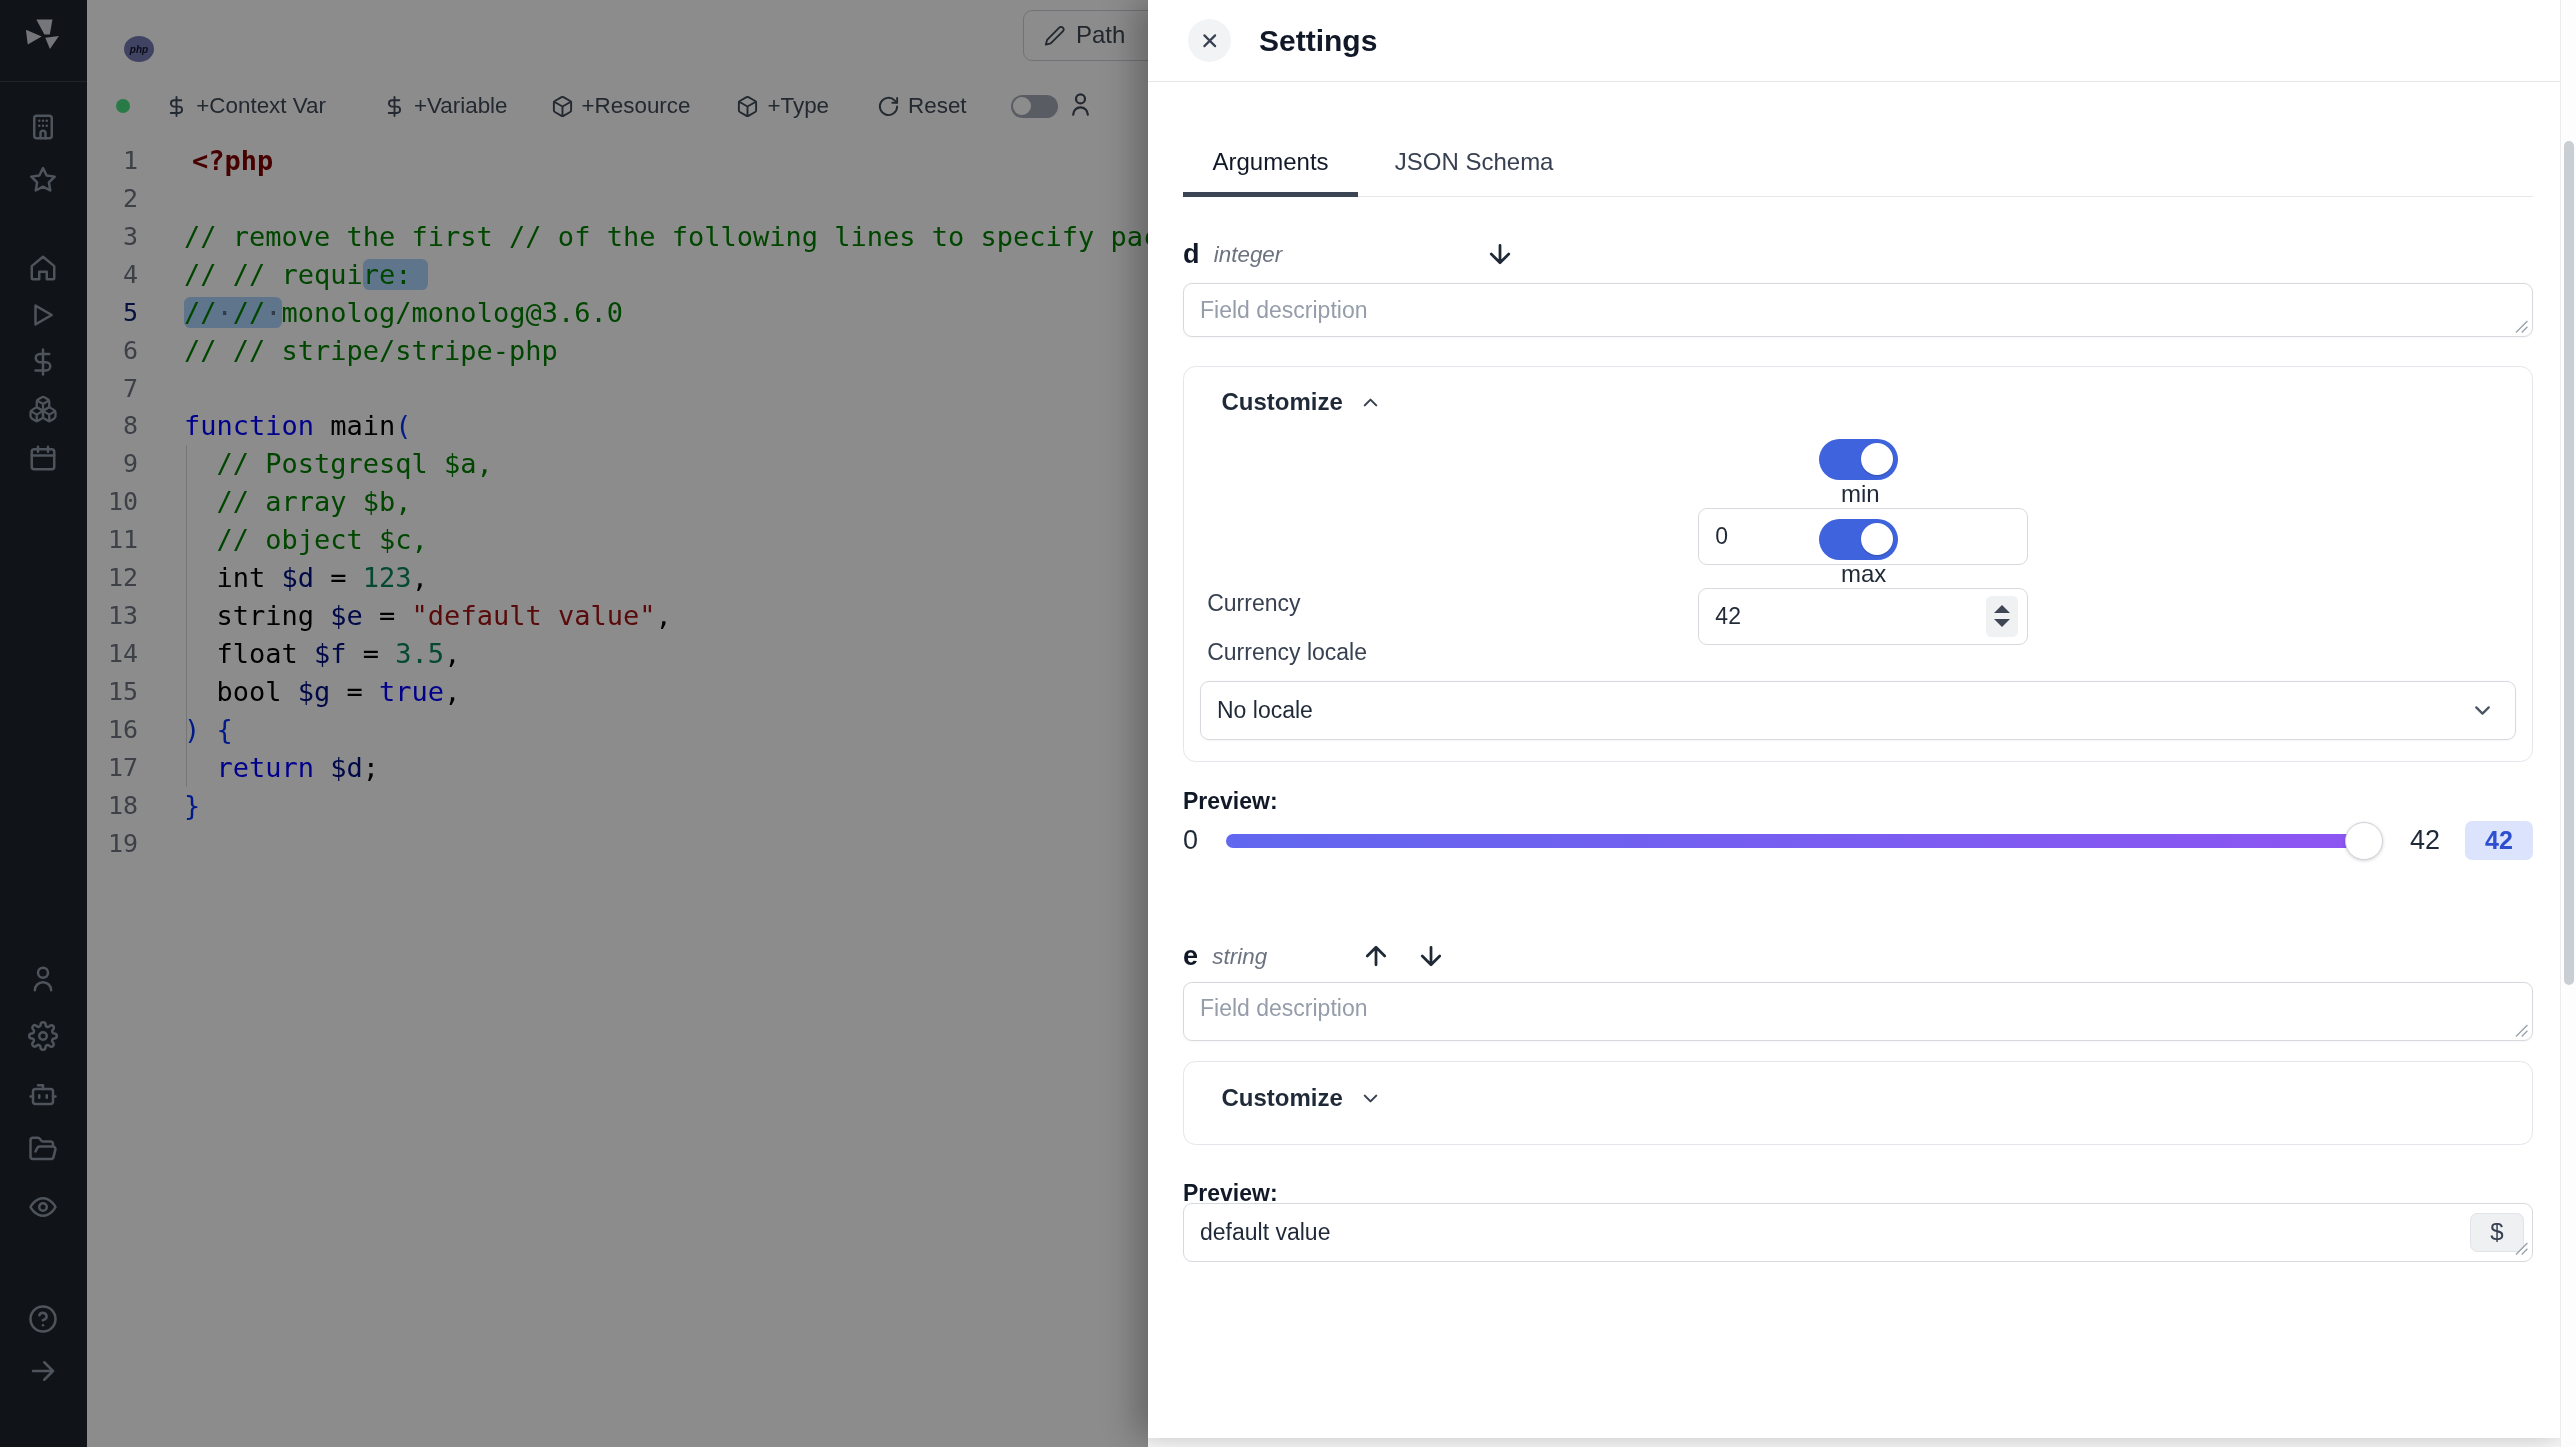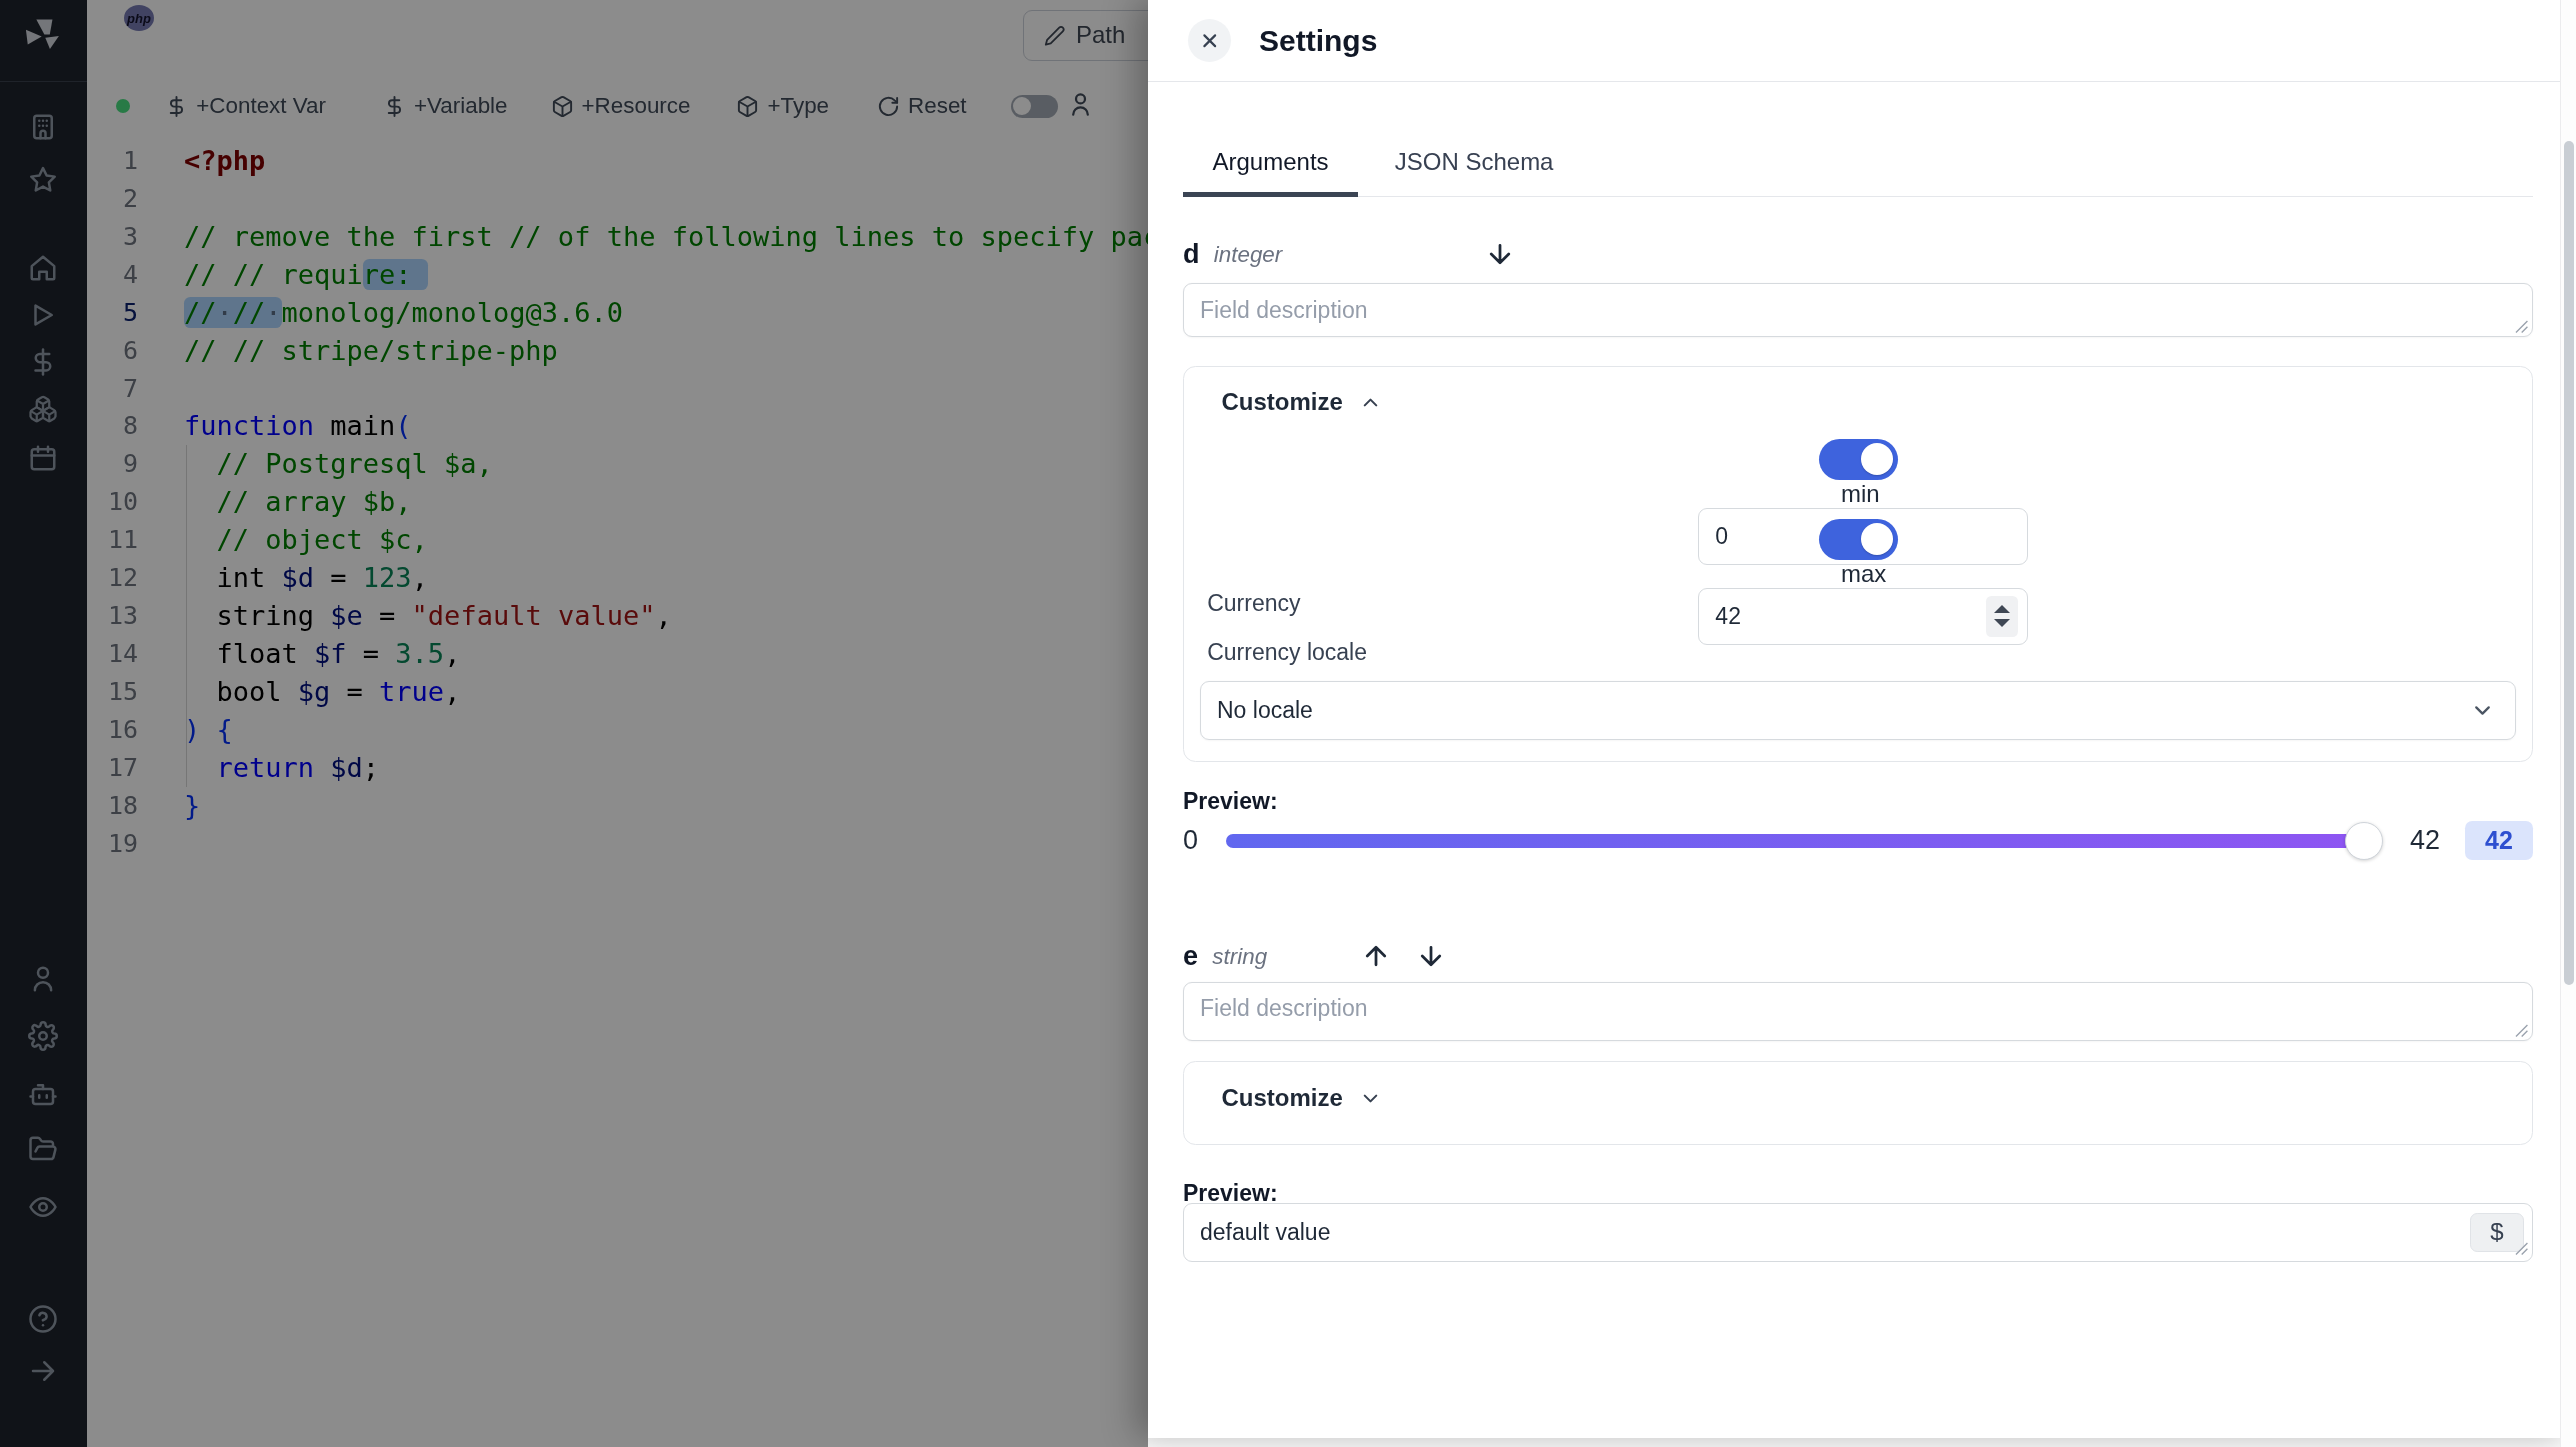--- a/index.html
+++ b/index.html
@@ -10,22 +10,22 @@
   
   .sidebar { position:absolute; left:0; top:0; width:87px; height:1447px; background:#1e232c; z-index:10; }
   .side-logo { position:absolute; left:21.5px; top:14.3px; width:43px; height:43px; cursor:pointer; }
   .side-divider { position:absolute; left:0; top:81px; width:87px; height:0.9px; background:#39404e; }
   .side-icon { position:absolute; left:28px; width:30px; height:30px; color:#8f99a6; cursor:pointer; }
   .side-icon svg { width:30px; height:30px; display:block; }
 
   
   .main { position:absolute; left:87px; top:0; right:0; height:1447px; background:#fff; }
   .topbar { position:absolute; left:0; top:0; right:0; height:72px; background:#fff; }
-  .php-badge { position:absolute; left:37px; top:5px; width:30px; height:26px; border-radius:50%;
-    background:#777bb3; color:#15152e; font-style:italic; font-weight:bold; font-size:13px;
+  .php-badge { position:absolute; left:37px; top:36px; width:30px; height:26px; border-radius:50%;
+    background:#777bb3; color:#15152e; font-style:italic; font-weight:bold; font-size:10px;
     display:flex; align-items:center; justify-content:center; }
   .summary-input { position:absolute; left:85px; top:8px; width:462px; height:52px; border:1.8px solid #c7cdd6;
     border-radius:9px; background:transparent; padding:0 18px; font-size:24px; font-weight:600; color:#1f2937;
     font-family:"Liberation Sans",sans-serif; outline:none; }
   .summary-input::placeholder { color:#6e7889; }
   .path-btn { position:absolute; left:936px; top:9.8px; height:51px; width:143px; background:#fff;
     border:1.8px solid #cdd2da; border-radius:9px; display:flex; align-items:center; gap:10.7px;
     padding:0 19.7px; font-size:24px; color:#3f4754; cursor:pointer; }
   .path-btn svg { width:21.5px; height:21.5px; }
 
@@ -40,21 +40,21 @@
 
   
   .editor { position:absolute; left:0; top:140px; right:0; bottom:0; background:#fff;
     font-family:"DejaVu Sans Mono","Liberation Mono",monospace; font-size:27px; }
   .ed-row { position:absolute; left:0; right:0; height:38px; }
   .gutter-num { position:absolute; left:0; top:1.8px; width:51px; text-align:right; font-size:25px;
     color:#6f7680; line-height:38px; height:38px; }
   .gutter-num.active { color:#0b216f; }
   .code-line { position:absolute; left:97px; top:1.8px; white-space:pre; line-height:38px; height:38px; color:#000; }
   .indent-guide { position:absolute; left:99px; top:305px; width:0.9px; height:342px; background:#d7d7d7; }
-  .tok.tag { color:#800000; font-weight:bold; }
+  .tok.tag { color:#800000; font-weight:bold;margin-left:8px; }
   .tok.comment { color:#008000; }
   .tok.keyword { color:#0000ff; }
   .tok.var { color:#001080; }
   .tok.num { color:#098658; }
   .tok.str { color:#a31515; }
   .tok.bracket { color:#0431fa; }
   .tok.plain { color:#000; }
   .tok.ws { color:#5c6e85; }
   .tok.sel { background:#add6ff; }
   .tok.sel-start { border-top-left-radius:6.3px; border-bottom-left-radius:6.3px; }

